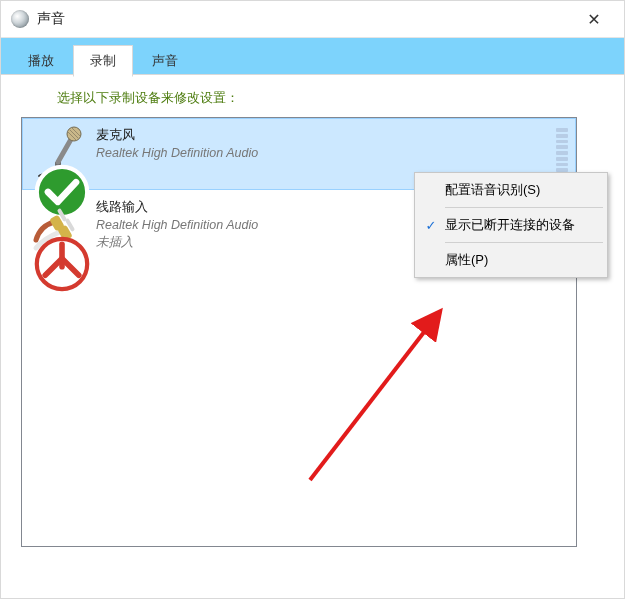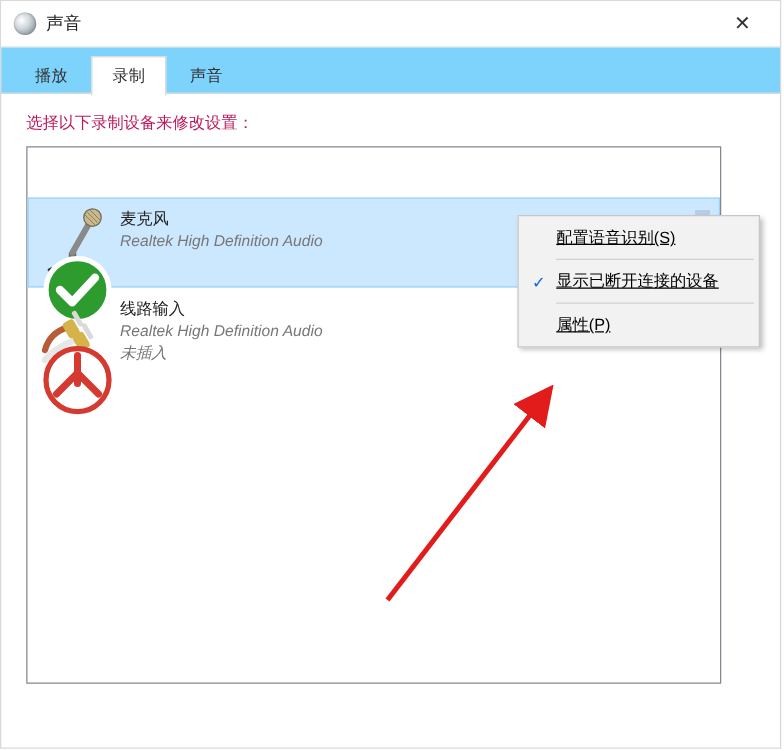--- a/index.html
+++ b/index.html
@@ -72,42 +72,42 @@
   .tab.active {
     background: #fff;
     border-color: #d9d9d9;
     border-bottom: 1px solid #fff;
   }
   .content {
     padding: 14px 20px;
   }
   .instruction {
     margin-bottom: 10px;
-    color: #be185d;
+    color: #4d7c0f;
+    margin-left: 36px;
   }
   .device-list {
     border: 1px solid #828790;
     width: 556px;
     height: 430px;
     background: #fff;
     box-sizing: border-box;
     overflow: hidden;
   }
   .device-item {
     display: flex;
     align-items: flex-start;
     padding: 8px 10px 8px 8px;
     position: relative;
     min-height: 56px;
   }
   .device-item.selected {
     background: #cce8ff;
     outline: 1px solid #99d1ff;
     outline-offset: -1px;
-    margin-top: 40px;
   }
   .device-icon {
     width: 56px;
     height: 56px;
     position: relative;
     flex-shrink: 0;
     margin-right: 10px;
   }
   .device-icon svg {
     width: 56px; height: 56px;
@@ -158,21 +158,20 @@
     padding: 3px 2px;
     box-sizing: border-box;
   }
   .context-menu .mi {
     display: flex;
     padding: 5px 10px 5px 28px;
     font-size: 13px;
     color: #000;
     position: relative;
     white-space: nowrap;
-    text-decoration: underline;
   }
   .context-menu .mi .check {
     position: absolute;
     left: 6px;
     top: 50%;
     transform: translateY(-50%);
     width: 16px; height: 16px;
     display: flex; align-items: center; justify-content: center;
     color: #1a6fd6;
     font-size: 13px;

